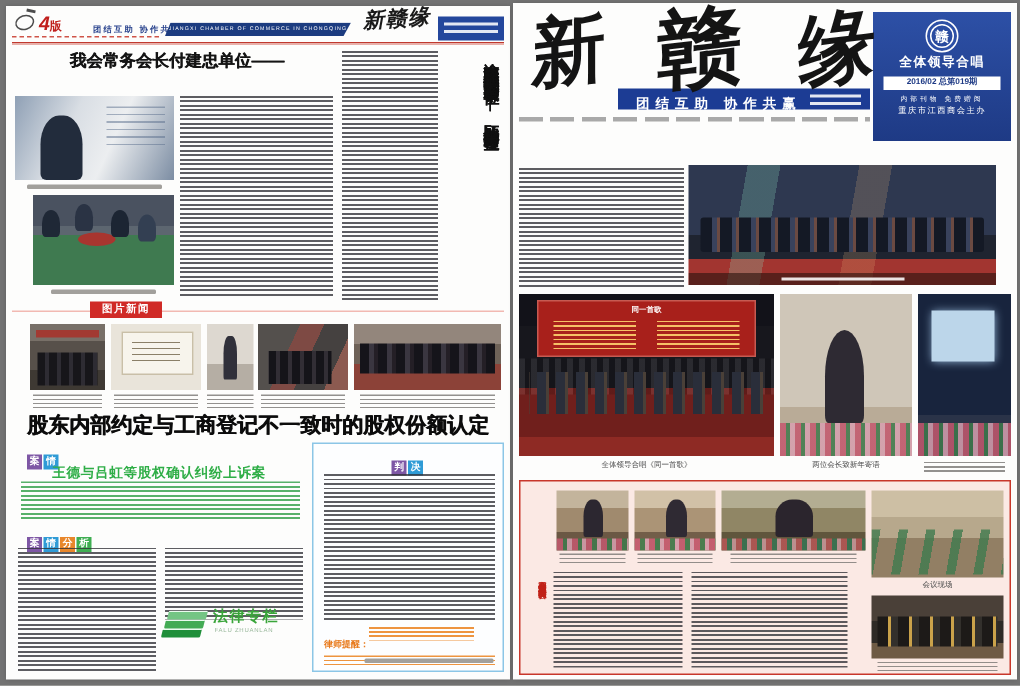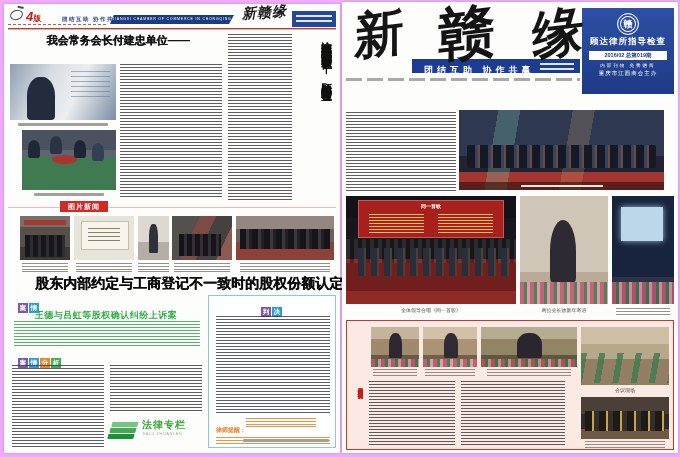--- a/index.html
+++ b/index.html
@@ -1,18 +1,18 @@
 <!DOCTYPE html>
 <html><head>
 <meta charset="utf-8">
 <style>
   html,body{margin:0;padding:0;}
   *{box-sizing:border-box;}
   body{font-family:"Liberation Sans",sans-serif;background:#d8d6d2;}
-  .canvas{position:relative;width:680px;height:457px;background:#f0abfc;overflow:hidden;}
+  .canvas{position:relative;width:680px;height:457px;background:#737373;overflow:hidden;}
   .page{position:absolute;background:#fdfdfc;box-shadow:0 0 3px rgba(0,0,0,.15);}
   .lp{left:4px;top:4px;width:336px;height:449px;}
   .rp{left:342px;top:2px;width:336px;height:451px;}
   .ab{position:absolute;}
   .ctr{text-align:center;}
 
   
   .tl{background-image:repeating-linear-gradient(180deg,rgba(48,48,54,.78) 0 1.1px,rgba(0,0,0,0) 1.1px 3px);}
   .tl-green{background-image:repeating-linear-gradient(180deg,rgba(47,158,70,.8) 0 1.1px,rgba(0,0,0,0) 1.1px 3px);}
   .tl-orange{background-image:repeating-linear-gradient(180deg,rgba(235,130,30,.85) 0 1px,rgba(0,0,0,0) 1px 2.8px);}
@@ -150,34 +150,34 @@
     <div class="ab ph pn2" style="left:70px;top:212px;width:60px;height:44px"></div>
     <div class="ab ph pn3" style="left:134px;top:212px;width:31px;height:44px"></div>
     <div class="ab ph pn4" style="left:168px;top:212px;width:60px;height:44px"></div>
     <div class="ab ph pn5" style="left:232px;top:212px;width:98px;height:44px"></div>
     <div class="ab capml" style="left:18px;top:259px;width:46px;height:9px"></div>
     <div class="ab capml" style="left:72px;top:259px;width:56px;height:9px"></div>
     <div class="ab capml" style="left:134px;top:259px;width:31px;height:9px"></div>
     <div class="ab capml" style="left:170px;top:259px;width:56px;height:9px"></div>
     <div class="ab capml" style="left:236px;top:259px;width:90px;height:9px"></div>
 
-    <div class="ab h2 ctr" style="left:25px;top:271px;width:320px">股东内部约定与工商登记不一致时的股权份额认定</div>
+    <div class="ab h2 ctr" style="left:8px;top:271px;width:320px">股东内部约定与工商登记不一致时的股权份额认定</div>
 
     <div class="ab" style="left:14px;top:292px">
       <span class="sq" style="background:#7e57a5">案</span><span class="sq" style="background:#2f9bd6">情</span>
     </div>
     <div class="ab subhead ctr" style="left:6px;top:305px;width:192px">王德与吕虹等股权确认纠纷上诉案</div>
     <div class="ab tl-green" style="left:10px;top:317px;width:186px;height:26px"></div>
     <div class="ab" style="left:14px;top:347px">
       <span class="sq" style="background:#7e57a5">案</span><span class="sq" style="background:#2f9bd6">情</span><span class="sq" style="background:#e8872b">分</span><span class="sq" style="background:#3fae52">析</span>
     </div>
     <div class="ab tl" style="left:8px;top:361px;width:92px;height:83px"></div>
     <div class="ab tl" style="left:106px;top:361px;width:92px;height:48px"></div>
 
-    <div class="ab" style="left:102px;top:410px;width:98px;height:30px">
+    <div class="ab" style="left:102px;top:396px;width:98px;height:30px">
       <span class="books">
           <i></i>
           <i></i>
           <i></i>
         </span>
       <span class="logo-t">法律专栏</span>
       <span class="logo-s">FALU ZHUANLAN</span>
     </div>
 
     <div class="ab lawbox" style="left:204px;top:291px;width:128px;height:153px">
@@ -193,21 +193,21 @@
     </div>
   </div>
 
   <div class="page rp">
     <span class="callig" style="left:12px;top:7px;font-size:50px">新</span>
     <span class="callig" style="left:96px;top:1px;font-size:57px">赣</span>
     <span class="callig" style="left:190px;top:5px;font-size:52px">缘</span>
 
     <div class="ab infobox" style="left:240px;top:6px;width:92px;height:86px">
       <div class="logo-ring"><span>赣</span></div>
-      <div class="org">顾达律所指导检查</div>
+      <div class="org">全体领导合唱</div>
       <div class="issue">2016/02 总第019期</div>
       <div class="pub1">内部刊物 免费赠阅</div>
       <div class="pub2">重庆市江西商会主办</div>
     </div>
 
     <div class="ab bluebar" style="left:70px;top:57px;width:168px;height:14px">
       <span class="bb-t">团结互助  协作共赢</span>
       <i class="wl" style="left:auto;right:6px;top:4px;width:34px"></i><i class="wl" style="left:auto;right:6px;top:9px;width:34px"></i>
     </div>
     <div class="ab tinyline" style="left:4px;top:76px;width:234px"></div>

